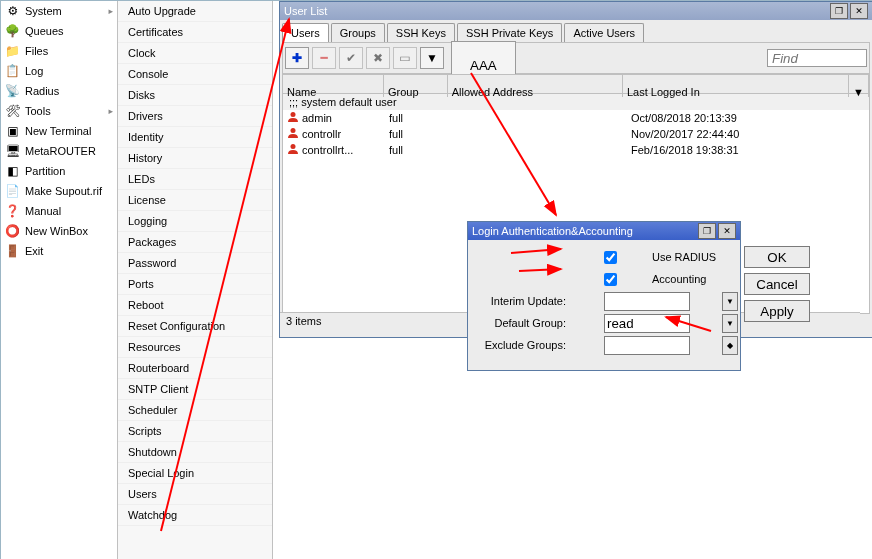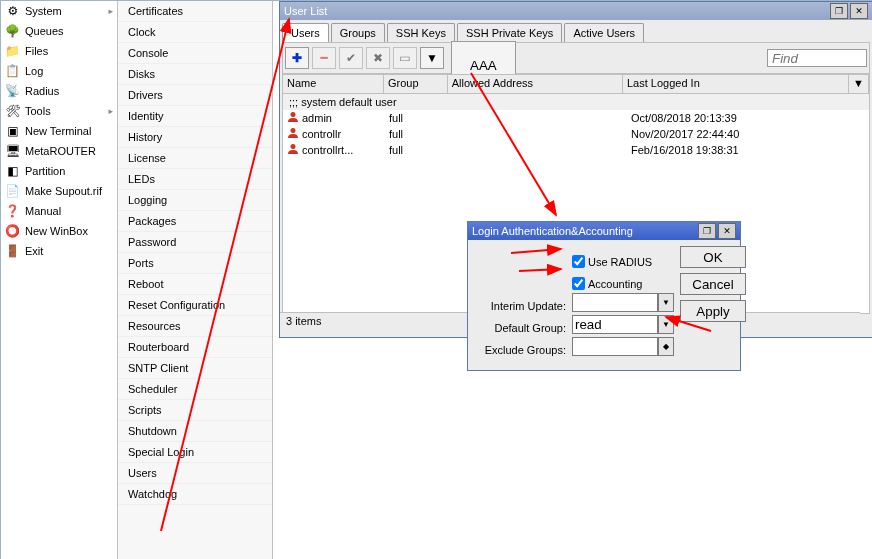--- a/index.html
+++ b/index.html
@@ -20,39 +20,39 @@
 .tabs{height:22px;background:#ececec;display:flex;align-items:flex-end;padding:0 2px;}
 .tab{padding:3px 8px;border:1px solid #9a9a9a;border-bottom:none;background:#ececec;margin-right:2px;cursor:pointer;border-radius:2px 2px 0 0;}
 .tab.active{background:#fff;}
 .toolbar{height:26px;display:flex;align-items:center;padding:2px;border:1px solid #bfbfbf;margin:0 2px;}
 .tbtn{width:22px;height:20px;border:1px solid #9a9a9a;background:#f4f4f4;margin-right:3px;display:flex;align-items:center;justify-content:center;cursor:pointer;font-size:12px;}
 .tbtn.disabled{opacity:0.5;cursor:default;}
 .aaa-btn{height:24px;padding:16px 18px;border:1px solid #9a9a9a;background:#f4f4f4;cursor:pointer;margin-left:4px;}
 .find{margin-left:auto;width:90px;height:16px;border:1px solid #9a9a9a;color:#b91c1c;padding:0 4px;font-style:italic;}
 .grid{margin:0 2px;border:1px solid #bfbfbf;background:#fff;height:238px;position:relative;}
 .gridhead{display:flex;height:18px;border-bottom:1px solid #bfbfbf;background:#ececec;}
-.gh{border-right:1px solid #bfbfbf;padding:2px 4px;position:relative;}
+.gh{border-right:1px solid #bfbfbf;padding:11px 4px;position:relative;}
 .gh1{width:94px;}.gh2{width:56px;}.gh3{width:170px;}.gh4{width:222px;}
 .gh-last{flex:1;text-align:right;}
 .gridcomment{background:#f0f0f0;padding:2px 6px;font-style:normal;color:#000;}
 .gridrow{display:flex;height:16px;align-items:center;}
 .gc{padding:0 4px;}
 .gc1{width:94px;display:flex;align-items:center;}
 .gc2{width:56px;}
 .gc3{width:170px;}
 .gc4{width:222px;text-align:left;}
 .redico{width:12px;height:12px;margin-right:3px;display:inline-block;}
 .status{position:absolute;left:0;bottom:0;right:12px;height:20px;border-top:1px solid #bfbfbf;padding:2px 6px;background:#ececec;}
 
 .win-aaa{left:466px;top:206;width:272px;}
 .win-aaa{top:220px;height:148px;}
 .aaa-title{background:linear-gradient(#5b7dd6,#3a60c8);}
 .aaa-body{padding:6px 6px 6px 6px;display:flex;}
 .aaa-fields{flex:1;}
-.field-row{display:flex;align-items:flex-end;height:22px;}
+.field-row{display:flex;align-items:center;height:22px;gap:32px;}
 .field-lab{width:92px;text-align:right;padding-right:6px;}
 .field-inp{width:80px;height:15px;border:1px solid #7a7a7a;background:#fff;}
 .drop-arrow{width:14px;height:17px;border:1px solid #7a7a7a;background:#e6e6e6;display:flex;align-items:center;justify-content:center;font-size:8px;margin-left:0;cursor:pointer;}
 .chk{margin:0 3px 0 0;}
 .aaa-btns{width:70px;margin-left:6px;}
 .dlgbtn{width:66px;height:22px;border:1px solid #7a7a7a;background:#ececec;margin-bottom:5px;cursor:pointer;}
 
 .overlay{position:absolute;left:0;top:0;width:872px;height:559px;pointer-events:none;}
 </style>
 </head>
@@ -110,29 +110,30 @@
         <span class="ic">⭕</span>
         <span class="lab">New WinBox</span>
       </div>
       <div class="side-item">
         <span class="ic">🚪</span>
         <span class="lab">Exit</span>
       </div>
     </div>
 
 <div class="submenu" id="submenu">
+      <div class="sub-item">Auto Upgrade</div>
       <div class="sub-item">Certificates</div>
       <div class="sub-item">Clock</div>
       <div class="sub-item">Console</div>
       <div class="sub-item">Disks</div>
       <div class="sub-item">Drivers</div>
       <div class="sub-item">Identity</div>
       <div class="sub-item">History</div>
+      <div class="sub-item">LEDs</div>
       <div class="sub-item">License</div>
-      <div class="sub-item">LEDs</div>
       <div class="sub-item">Logging</div>
       <div class="sub-item">Packages</div>
       <div class="sub-item">Password</div>
       <div class="sub-item">Ports</div>
       <div class="sub-item">Reboot</div>
       <div class="sub-item">Reset Configuration</div>
       <div class="sub-item">Resources</div>
       <div class="sub-item">Routerboard</div>
       <div class="sub-item">SNTP Client</div>
       <div class="sub-item">Scheduler</div>

